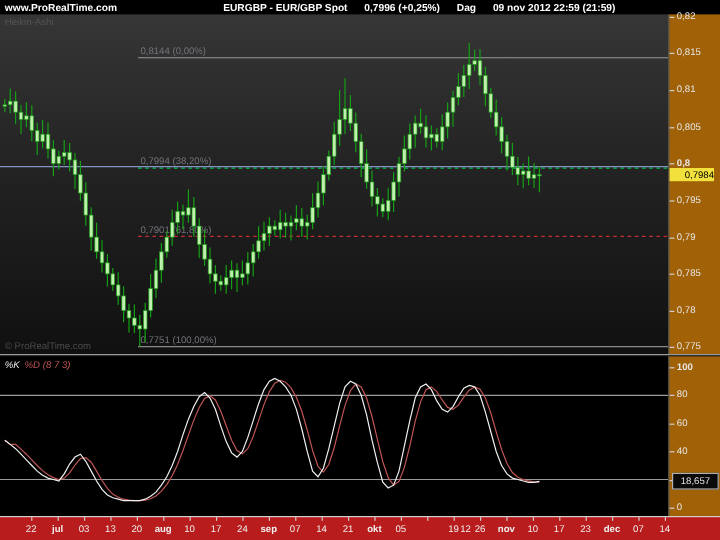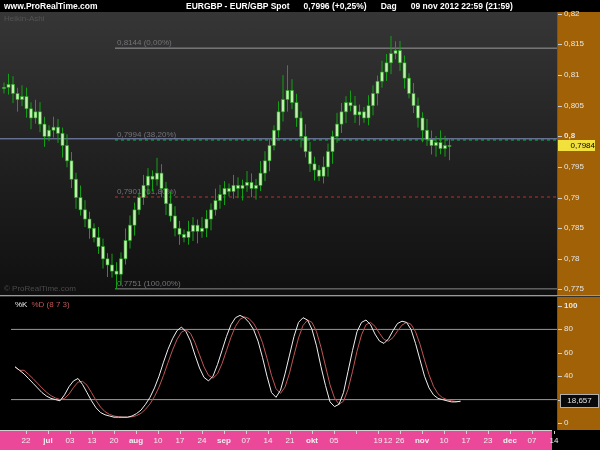--- a/index.html
+++ b/index.html
@@ -19,25 +19,25 @@
   #stoch-axis{left:557px;top:297px;height:133px;}
   .ytick{position:absolute;left:6px;height:10px;line-height:10px;font-size:8px;color:#e6e6e6;}
   .ytick.bold{font-weight:bold;}
   .ydash{position:absolute;left:0;width:4px;height:1px;background:#cfcfcf;}
   .price-badge{position:absolute;left:558px;top:140px;width:37px;height:11px;background:#f2e13c;
                color:#000;font-size:8px;line-height:11px;text-align:right;z-index:5;}
   .stoch-badge{position:absolute;left:560px;top:394px;width:37px;height:12px;background:#0a0a0a;
                border:1px solid #b0b0b0;color:#e0e0e0;font-size:8px;line-height:12px;text-align:center;z-index:5;}
   .sep1{position:absolute;left:0;top:295px;width:600px;height:1px;background:#9a9a9a;}
   .sep2{position:absolute;left:0;top:296px;width:600px;height:1px;background:#333;}
-  .stoch-panel{position:absolute;left:11px;top:297px;width:557px;height:133px;background:#000;}
+  .stoch-panel{position:absolute;left:0;top:297px;width:557px;height:133px;background:#000;font-style:italic;}
   .stoch-label{position:absolute;left:4px;top:3px;font-size:8px;white-space:nowrap;}
   .stoch-label .k{color:#ededed;}
   .stoch-label .d{color:#c05555;margin-left:4px;}
-  #x-axis{position:absolute;left:0;top:430px;width:552px;height:20px;background:#ec4899;border-top:1px solid #cfcfcf;}
+  #x-axis{position:absolute;left:0;top:430px;width:600px;height:20px;background:#b91c1c;border-top:1px solid #cfcfcf;}
   .xtick{position:absolute;top:5px;color:#efefef;font-size:8px;transform:translateX(-50%);}
   .xtick.bold{font-weight:bold;}
   .xdash{position:absolute;top:0;width:1px;height:3px;background:#cfcfcf;}
   svg{position:absolute;left:0;top:0;}
 </style>
 </head>
 <body>
 
 <div class="app">
 

